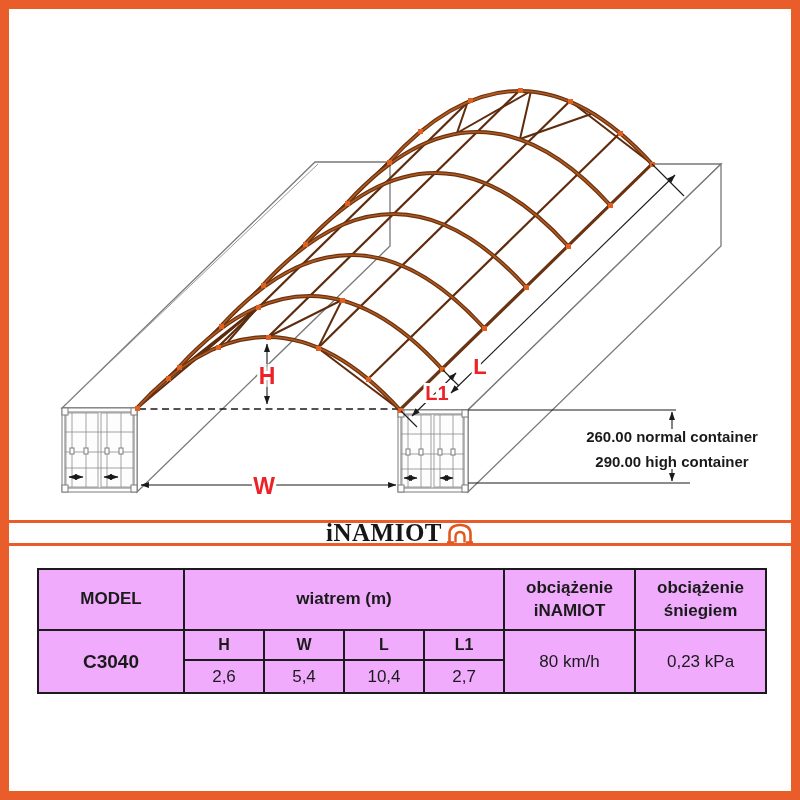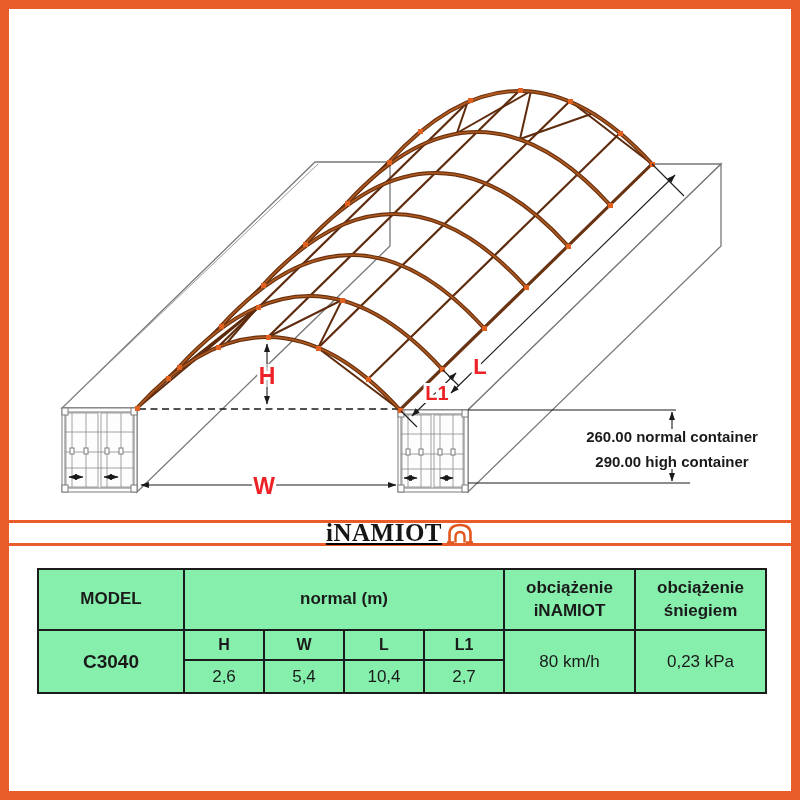--- a/index.html
+++ b/index.html
@@ -27,28 +27,28 @@
   .dim{stroke:#1a1a1a;stroke-width:1.1;fill:none;}
   .dashed{stroke:#1a1a1a;stroke-width:1.3;fill:none;stroke-dasharray:7 4.5;}
   .dim-label{font-family:"Liberation Sans",sans-serif;font-weight:bold;fill:#EC2227;
              paint-order:stroke;stroke:#ffffff;stroke-width:6px;text-anchor:middle;}
   .note-label{font-family:"Liberation Sans",sans-serif;font-weight:bold;font-size:15px;fill:#1a1a1a;
               paint-order:stroke;stroke:#ffffff;stroke-width:4px;text-anchor:middle;}
 
   
   .logo-band{position:absolute;left:9px;top:520px;width:782px;height:26px;box-sizing:border-box;
              border-top:3px solid #E95D2B;border-bottom:3px solid #E95D2B;background:#fff;
-             display:flex;align-items:center;justify-content:center;gap:4px;z-index:4;text-decoration:underline;}
+             display:flex;align-items:center;justify-content:center;gap:4px;z-index:4;}
   .logo-text{font-family:"Liberation Serif",serif;font-weight:bold;font-size:25px;line-height:20px;
              color:#161616;letter-spacing:0.5px;}
   .logo-icon{display:block;}
 
   
   .spec-wrap{position:absolute;left:37px;top:568px;width:728px;z-index:4;}
-  table.spec{border-collapse:collapse;width:728px;table-layout:fixed;background:#86efac;}
+  table.spec{border-collapse:collapse;width:728px;table-layout:fixed;background:#f0abfc;}
   table.spec td{border:2px solid #1b1b1b;text-align:center;vertical-align:middle;
                 color:#1a1a1a;padding:0;}
   td.hdr{font-weight:bold;font-size:17px;line-height:1.32;}
   tr.r1 td{height:59px;}
   tr.r2 td{height:28px;}
   tr.r3 td{height:31px;}
   td.model-name{font-weight:bold;font-size:19px;}
   td.dim-h{font-weight:bold;font-size:16px;}
   td.val{font-size:17px;}
 </style>
@@ -235,21 +235,21 @@
           <col style="width:80px">
           <col style="width:80px">
         <col style="width:80px">
           <col style="width:80px">
           <col style="width:131px">
           <col style="width:131px">
       </colgroup>
       <tbody>
           <tr class="r1">
         <td class="hdr">MODEL</td>
-        <td class="hdr" colspan="4">normal (m)</td>
+        <td class="hdr" colspan="4">wiatrem (m)</td>
         <td class="hdr">obciążenie iNAMIOT</td>
         <td class="hdr">obciążenie śniegiem</td>
       </tr>
       <tr class="r2">
         <td class="model-name" rowspan="2">C3040</td>
         <td class="dim-h">H</td>
         <td class="dim-h">W</td>
         <td class="dim-h">L</td>
         <td class="dim-h">L1</td>
         <td class="val" rowspan="2">80 km/h</td>

